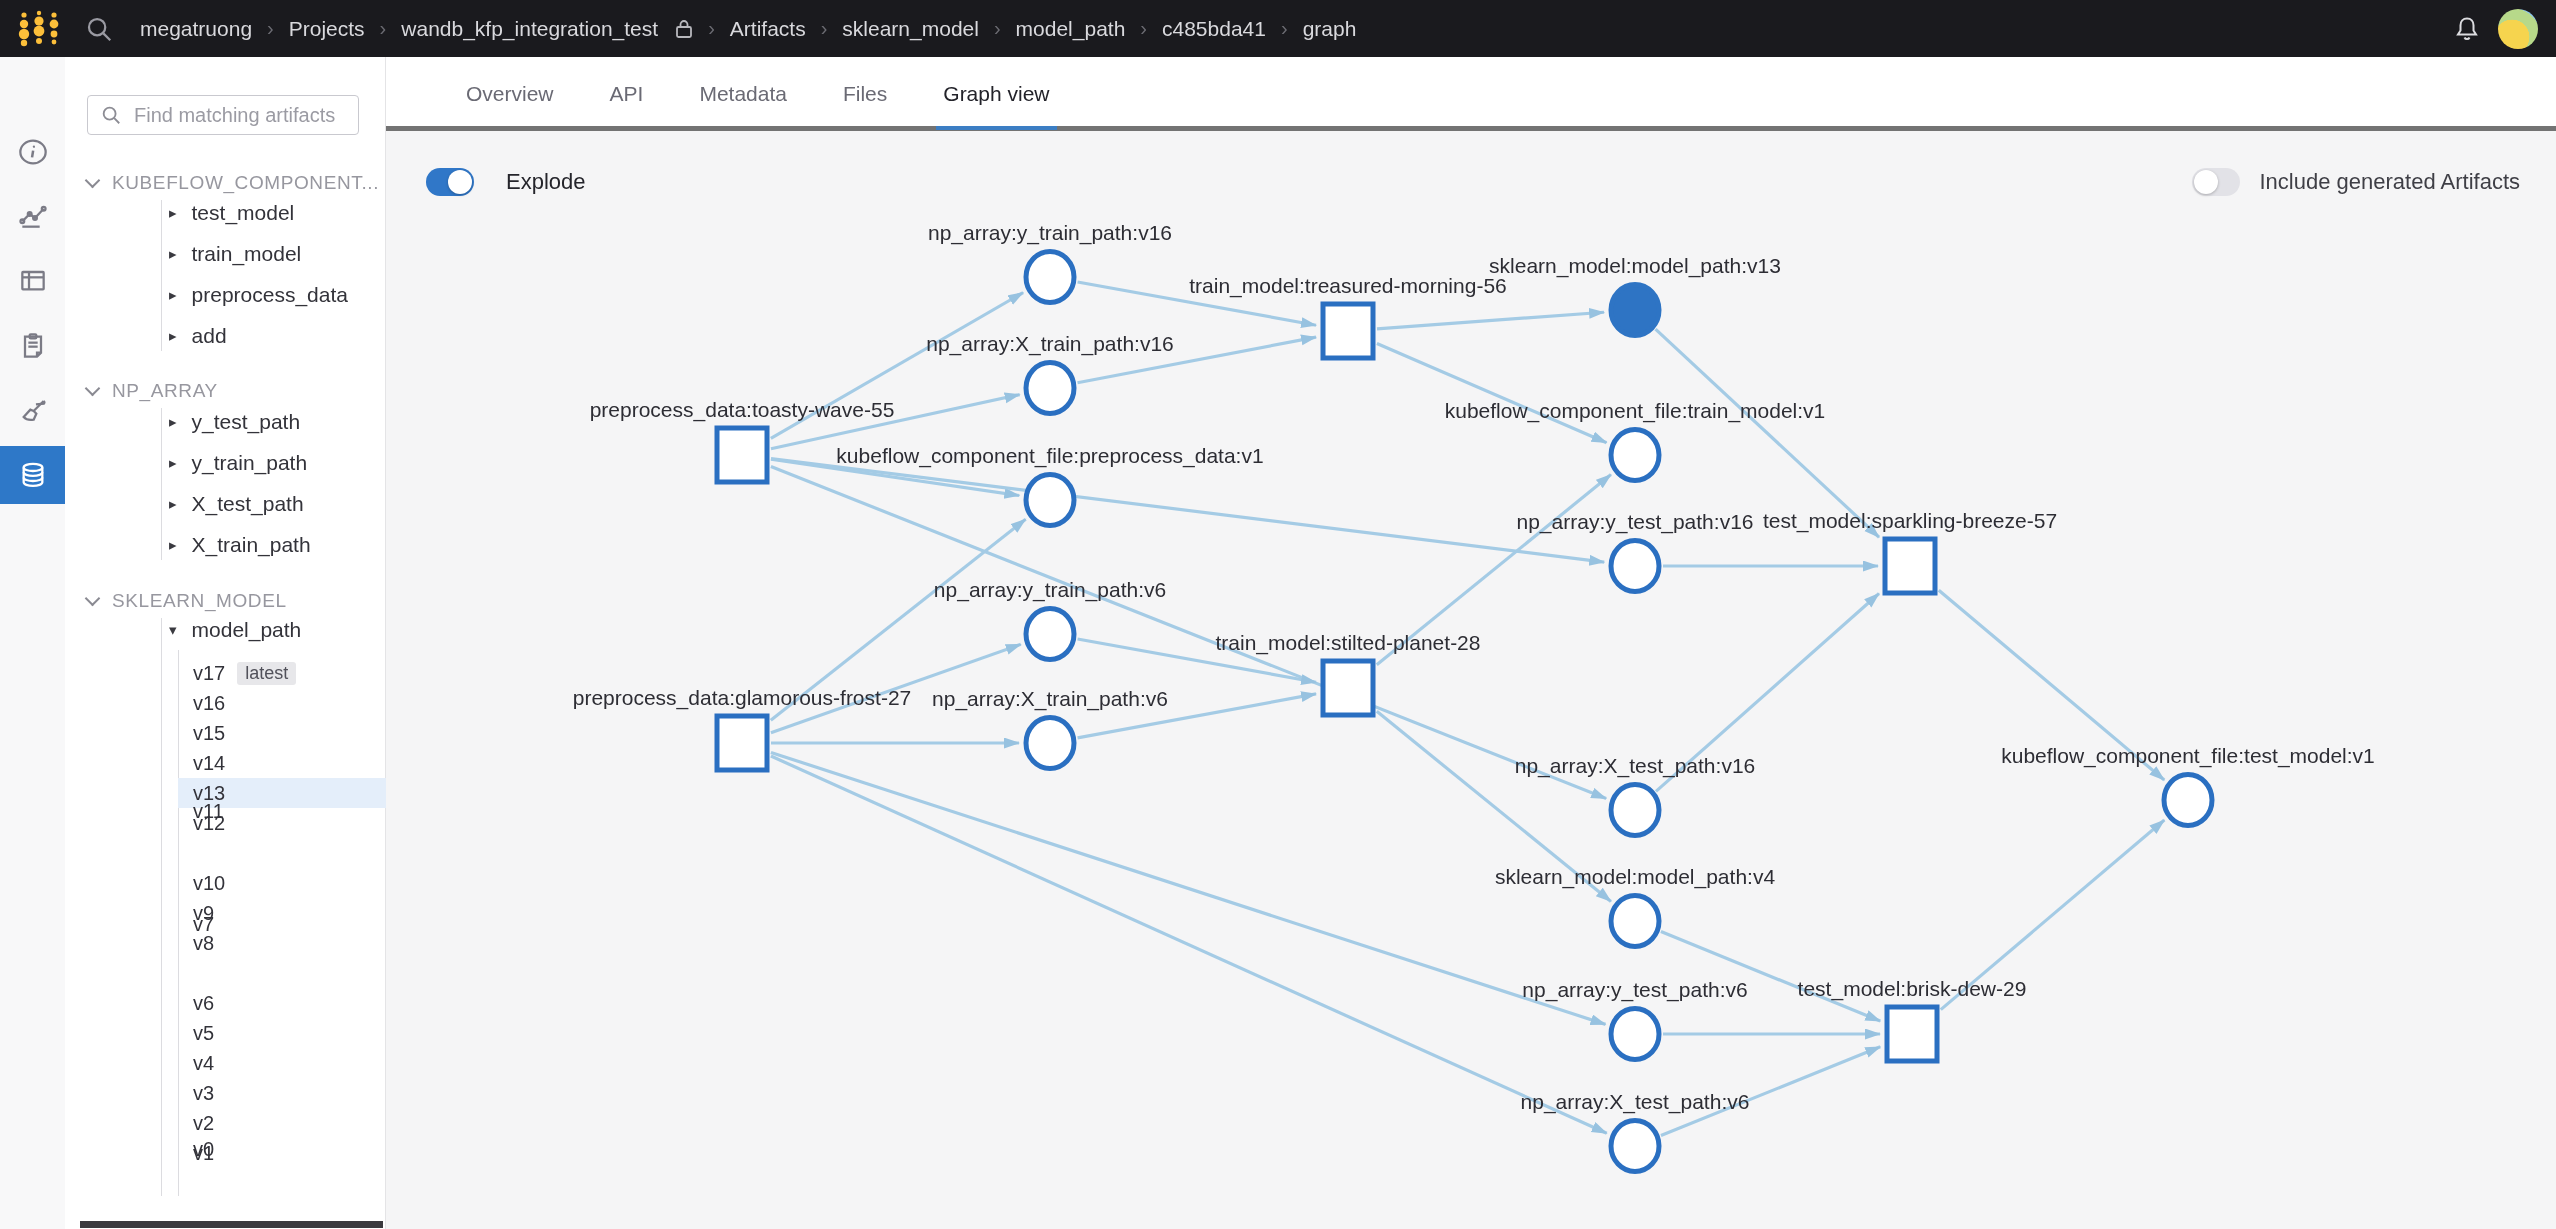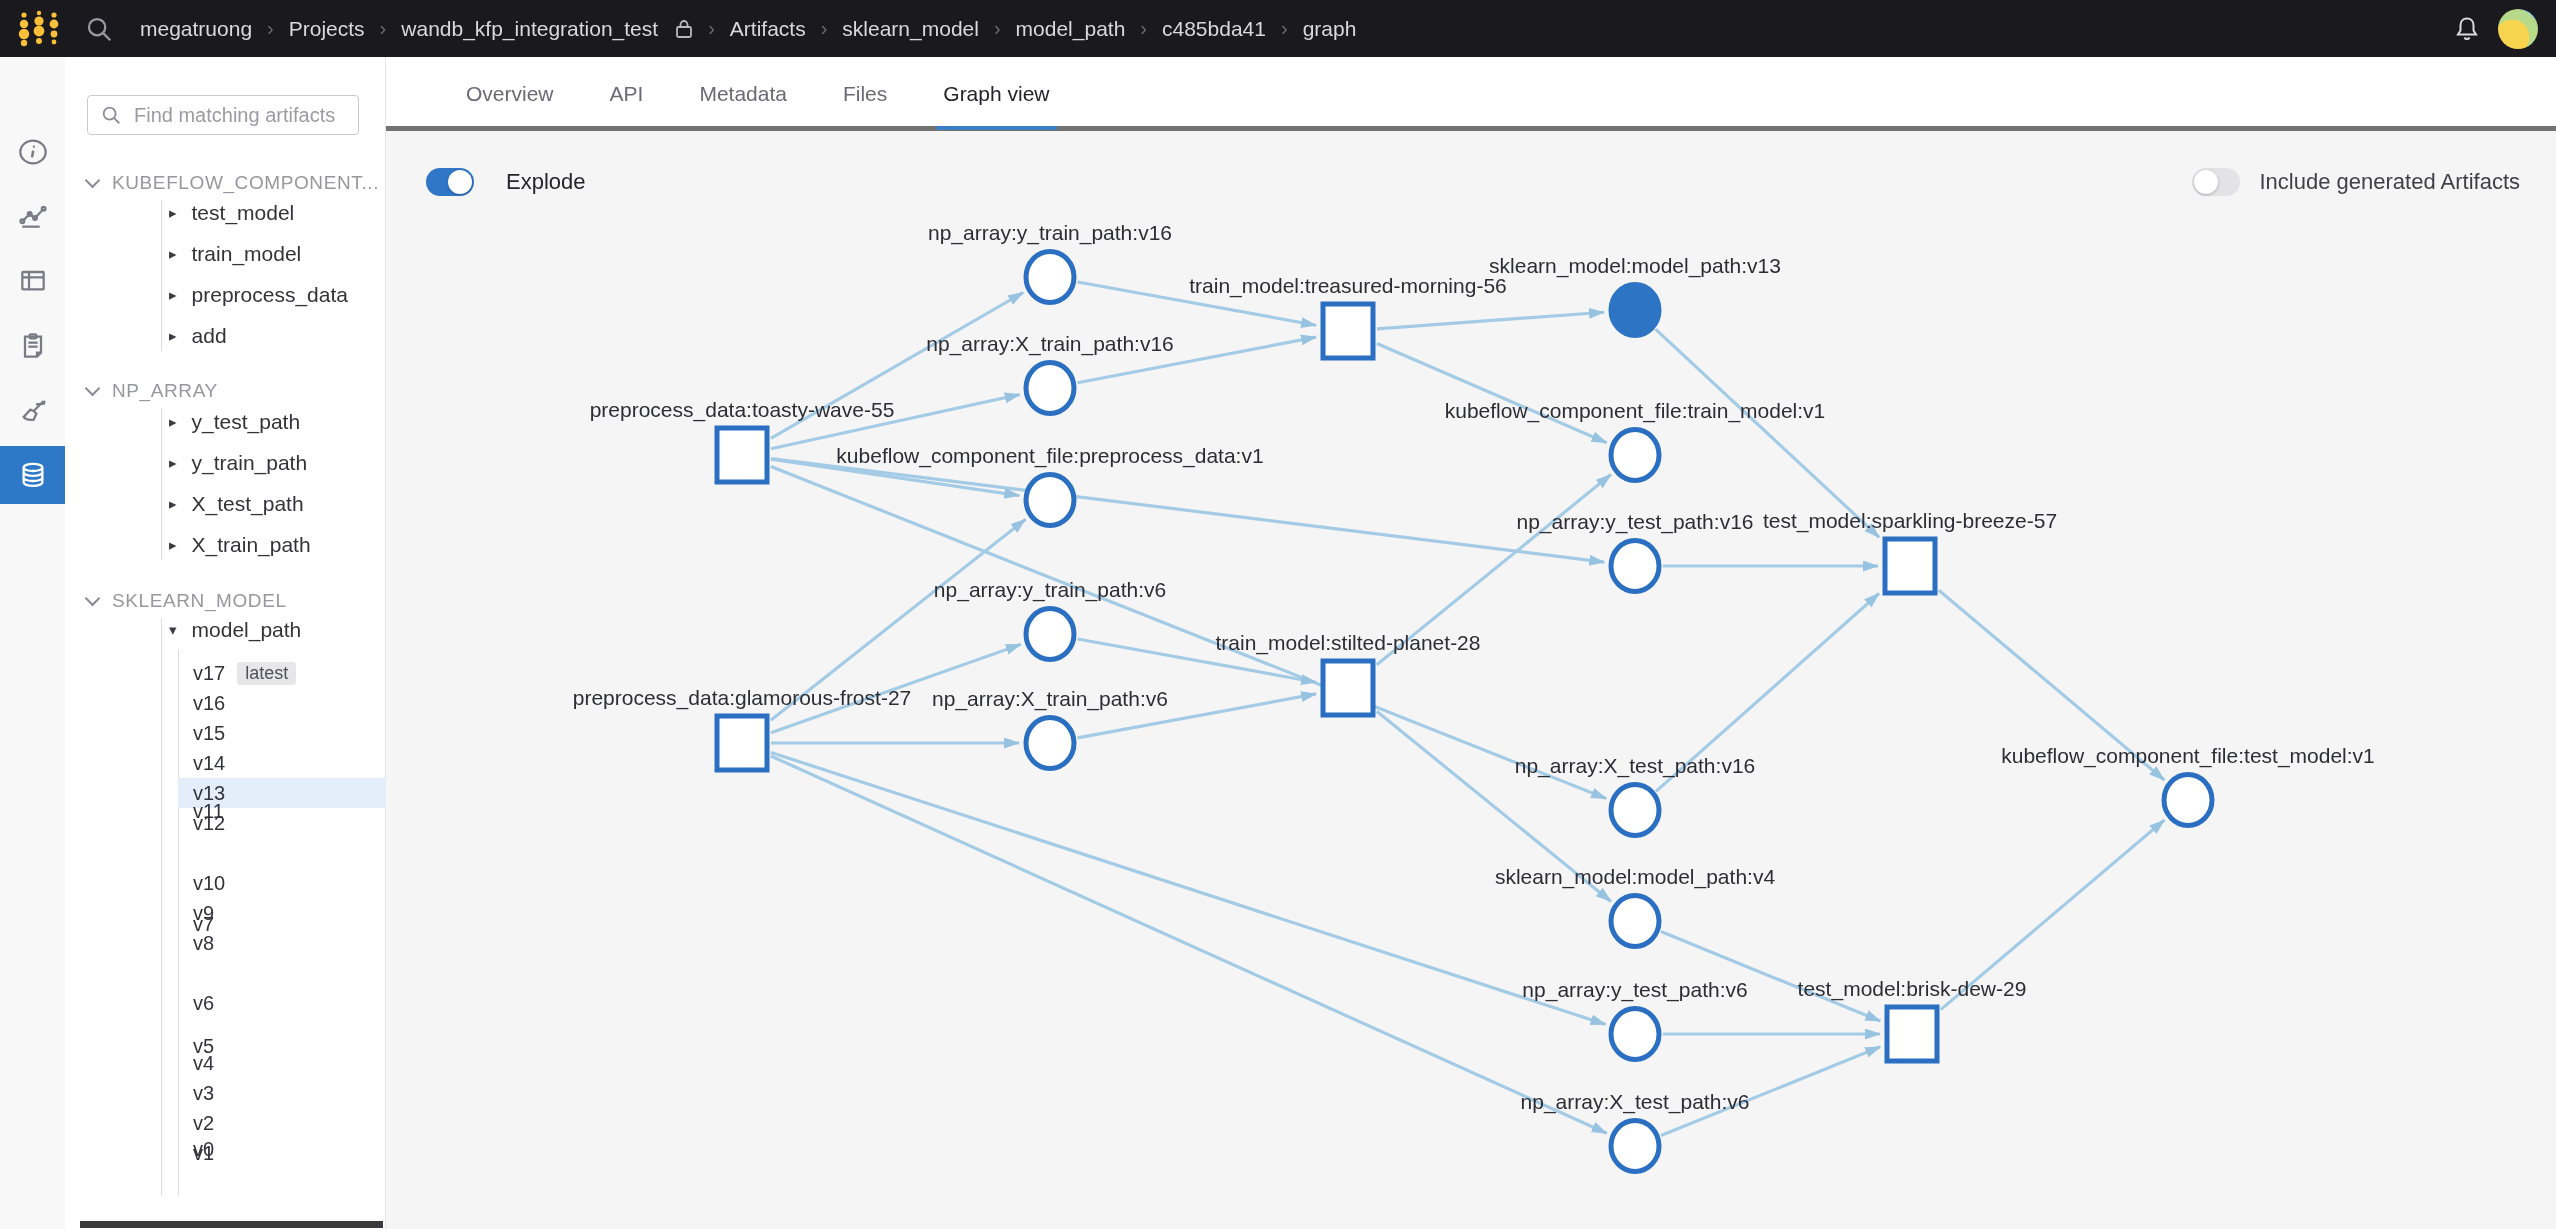--- a/index.html
+++ b/index.html
@@ -277,21 +277,21 @@
         </div>
         <div class="ver-row" style="top: 871px;">
           <span class="vlabel">v8</span>
         </div>
         <div class="ver-row" style="top: 852px;">
           <span class="vlabel">v7</span>
         </div>
         <div class="ver-row" style="top: 931px;">
           <span class="vlabel">v6</span>
         </div>
-        <div class="ver-row" style="top: 961px; margin-top: 13px;">
+        <div class="ver-row" style="top: 961px;">
           <span class="vlabel">v5</span>
         </div>
         <div class="ver-row" style="top: 991px;">
           <span class="vlabel">v4</span>
         </div>
         <div class="ver-row" style="top: 1021px;">
           <span class="vlabel">v3</span>
         </div>
         <div class="ver-row" style="top: 1051px;">
           <span class="vlabel">v2</span>

